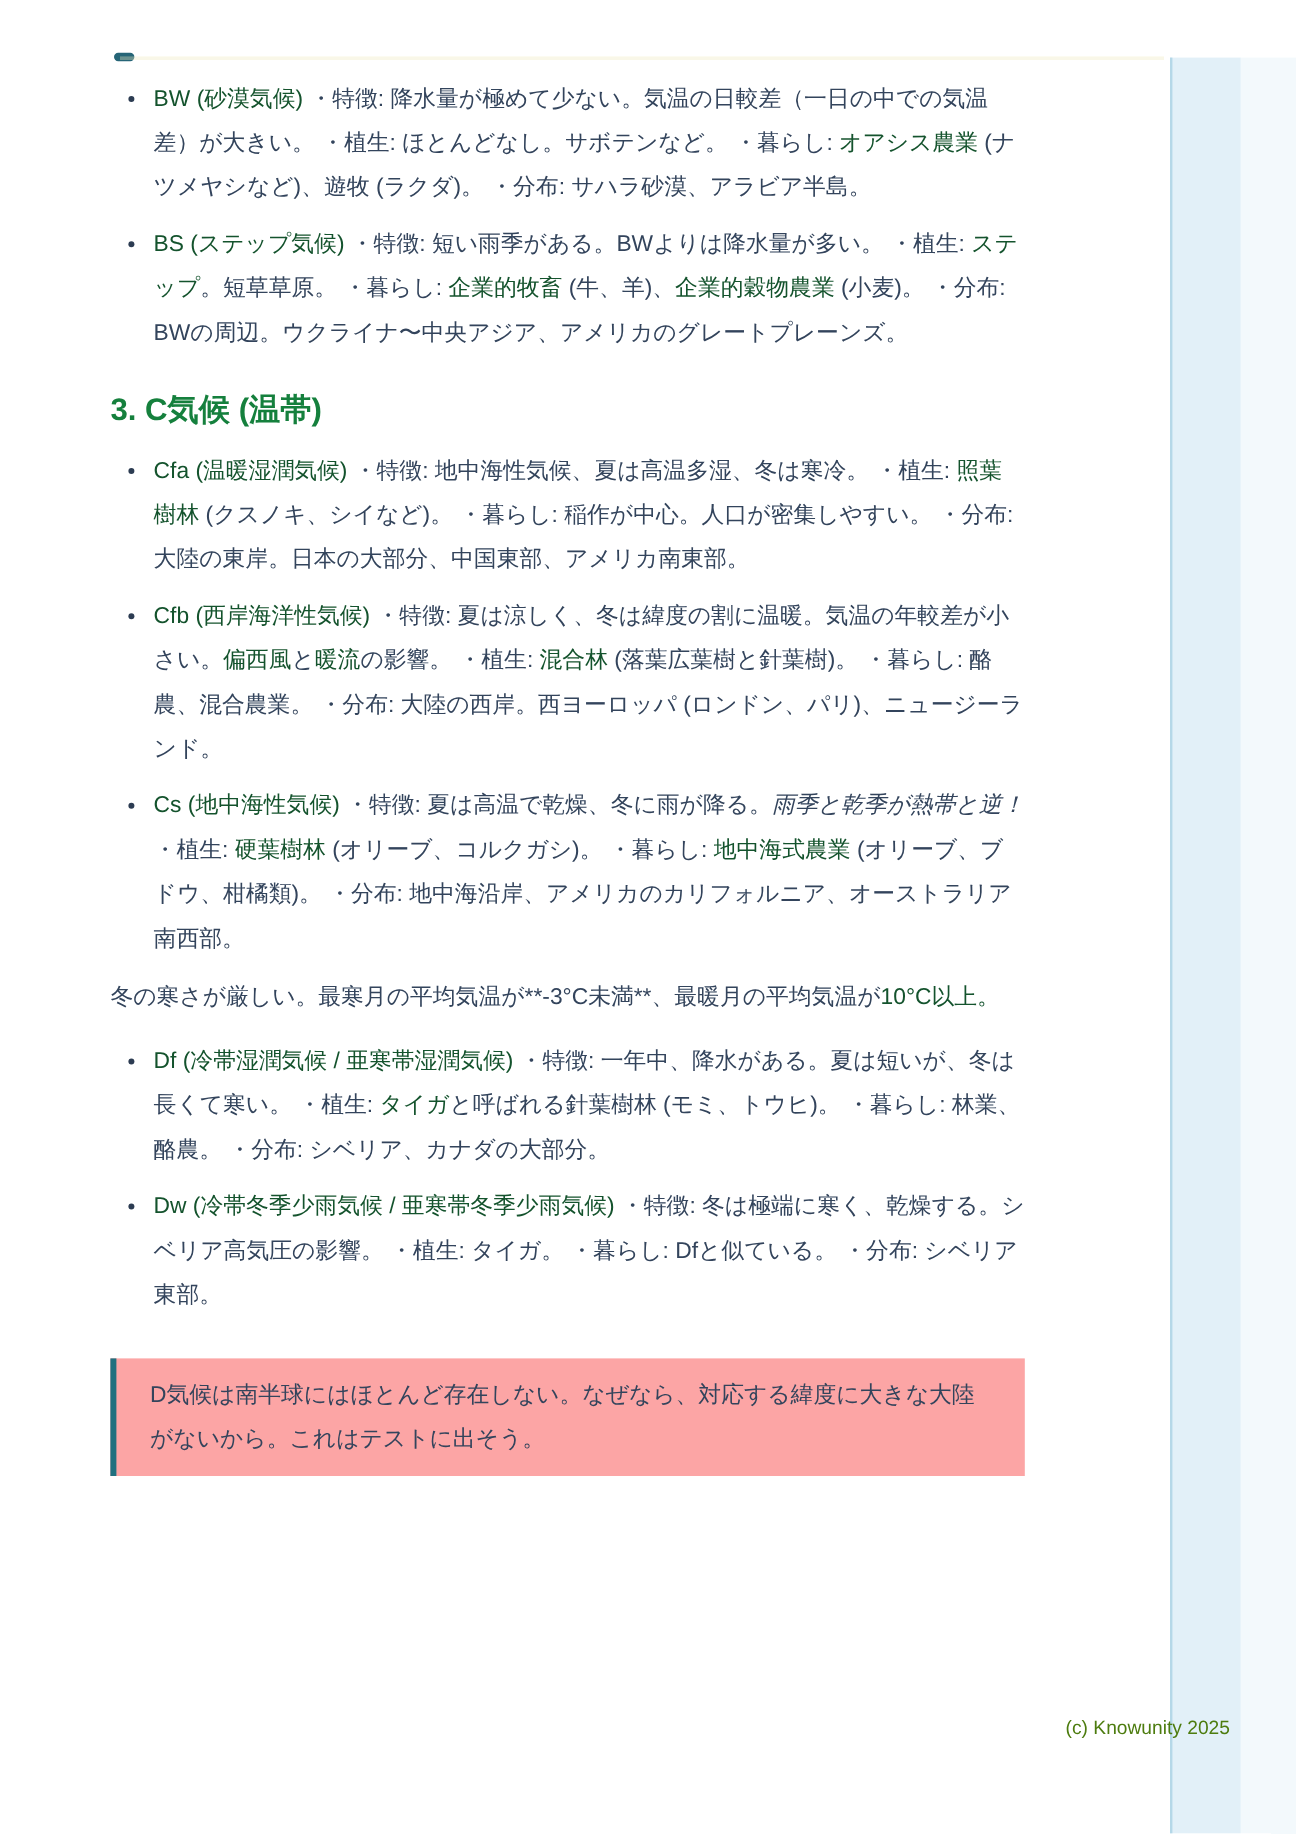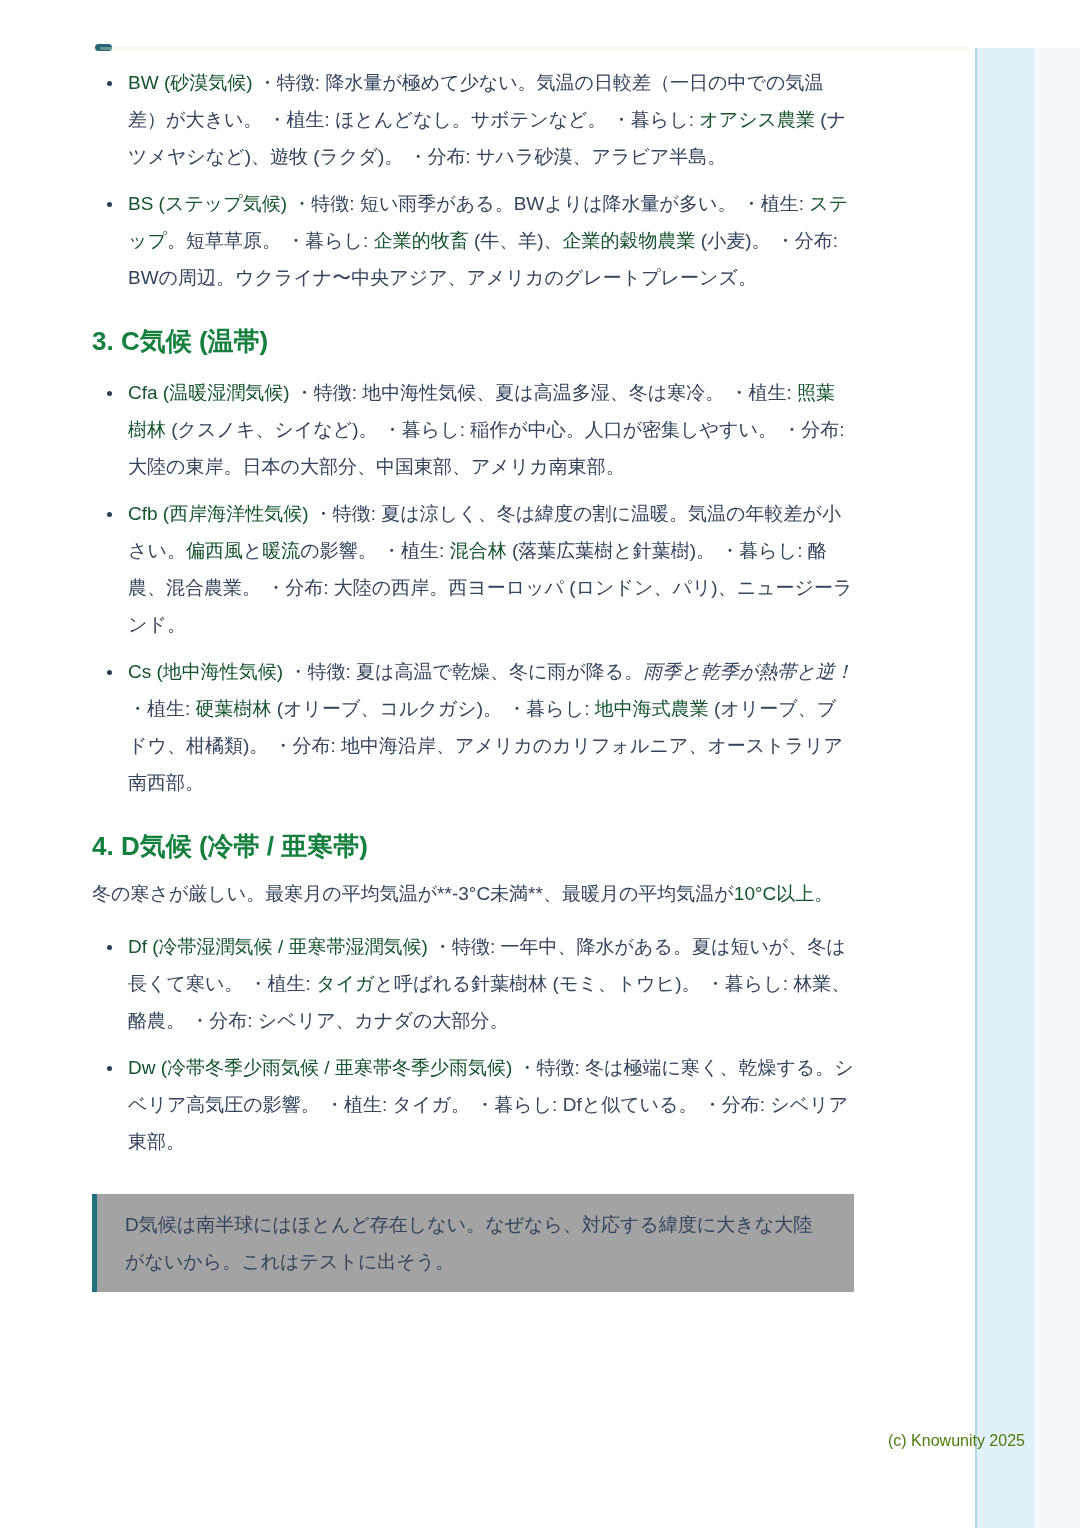--- a/index.html
+++ b/index.html
@@ -47,21 +47,21 @@
     font-size: 26px; line-height: 34px; font-weight: 700;
     color: #15803d;
   }
   p.intro { margin: 12px 0 0 0; }
 
   .b { font-weight: 400; color: #14532d; }
   .i { font-style: italic; }
 
   .callout {
     margin-top: 34px;
-    background: #a3a3a3;
+    background: #fca5a5;
     border-left: 5px solid #20707f;
     padding: 12px 26px 12px 28px;
     width: 703px; box-sizing: content-box;
   }
   .callout p { margin: 0; }
 
   .watermark {
     position: absolute; left: 888px; top: 1432px;
     font-size: 16px; color: #4d7c0f; z-index: 5;
     white-space: nowrap;
@@ -83,21 +83,20 @@
     </ul>
 
     <h2 class="sec">3. C気候 (温帯)</h2>
 
     <ul class="clist c-sec">
       <li><span class="b">Cfa (温暖湿潤気候)</span><span> ・特徴: 地中海性気候、夏は高温多湿、冬は寒冷。 ・植生: </span><span class="b">照葉樹林</span><span> (クスノキ、シイなど)。 ・暮らし: 稲作が中心。人口が密集しやすい。 ・分布: 大陸の東岸。日本の大部分、中国東部、アメリカ南東部。</span></li>
       <li><span class="b">Cfb (西岸海洋性気候)</span><span> ・特徴: 夏は涼しく、冬は緯度の割に温暖。気温の年較差が小さい。</span><span class="b">偏西風</span><span>と</span><span class="b">暖流</span><span>の影響。 ・植生: </span><span class="b">混合林</span><span> (落葉広葉樹と針葉樹)。 ・暮らし: 酪農、混合農業。 ・分布: 大陸の西岸。西ヨーロッパ (ロンドン、パリ)、ニュージーランド。</span></li>
       <li><span class="b">Cs (地中海性気候)</span><span> ・特徴: 夏は高温で乾燥、冬に雨が降る。</span><span class="i">雨季と乾季が熱帯と逆！</span><span> ・植生: </span><span class="b">硬葉樹林</span><span> (オリーブ、コルクガシ)。 ・暮らし: </span><span class="b">地中海式農業</span><span> (オリーブ、ブドウ、柑橘類)。 ・分布: 地中海沿岸、アメリカのカリフォルニア、オーストラリア南西部。</span></li>
     </ul>
 
-    <h2 class="sec">4. D気候 (冷帯 / 亜寒帯)</h2>
     <p class="intro"><span>冬の寒さが厳しい。最寒月の平均気温が**-3°C未満**、最暖月の平均気温が</span><span class="b">10°C以上。</span></p>
 
     <ul class="clist c-sec">
       <li><span class="b">Df (冷帯湿潤気候 / 亜寒帯湿潤気候)</span><span> ・特徴: 一年中、降水がある。夏は短いが、冬は長くて寒い。 ・植生: </span><span class="b">タイガ</span><span>と呼ばれる針葉樹林 (モミ、トウヒ)。 ・暮らし: 林業、酪農。 ・分布: シベリア、カナダの大部分。</span></li>
       <li><span class="b">Dw (冷帯冬季少雨気候 / 亜寒帯冬季少雨気候)</span><span> ・特徴: 冬は極端に寒く、乾燥する。シベリア高気圧の影響。 ・植生: タイガ。 ・暮らし: Dfと似ている。 ・分布: シベリア東部。</span></li>
     </ul>
 
     <div class="callout">
       <p><span>D気候は南半球にはほとんど存在しない。なぜなら、対応する緯度に大きな大陸がないから。これはテストに出そう。</span></p>
     </div>

